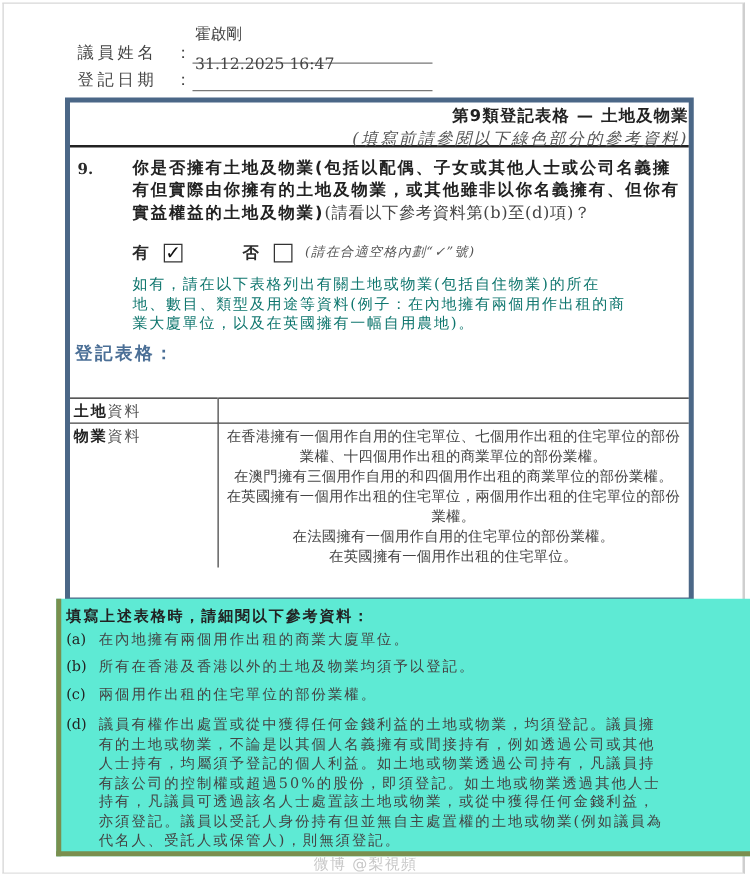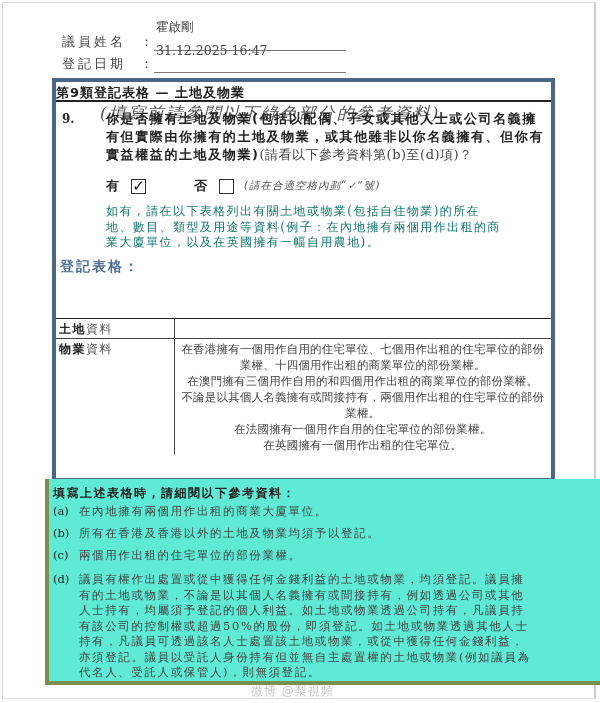--- a/index.html
+++ b/index.html
@@ -15,23 +15,23 @@
   .meta-colon { width: 14px; }
   .meta-value { width: 192px; border-bottom: 1.5px solid #777; padding-left: 2px; padding-bottom: 14px; font-size: 12.5px; }
   .row-name { top: 16px; }
   .row-date { top: 40px; }
 
   .form-box {
     position: absolute; left: 49px; top: 75px; width: 503px; height: 404px;
     border: 4px solid #4b6787;
     background: #ffffff;
   }
-  .form-header { height: 20px; border-bottom: 2px solid #222; text-align: left; padding-top: 2px; }
+  .form-header { height: 36px; border-bottom: 2px solid #222; text-align: right; padding-top: 2px; }
   .form-title { font-size: 13px; font-weight: bold; color: #222; letter-spacing: 1px; font-family: "DejaVu Sans", sans-serif; }
-  .form-subtitle { font-size: 17px; font-style: italic; color: #555; letter-spacing: 2px; padding-left: 44px; }
+  .form-subtitle { font-size: 13px; font-style: italic; color: #555; letter-spacing: 2px; padding-left: 44px; }
 
   .q-row { display: flex; padding: 8px 0 0 6px; }
   .q-num { width: 44px; font-size: 12px; font-weight: bold; padding-top: 2px; }
   .q-text { width: 440px; font-size: 13px; font-weight: bold; line-height: 18px; letter-spacing: 1.6px; font-family: "DejaVu Sans", sans-serif; color: #222; }
   .q-text .q-ref { font-weight: normal; color: #444; font-family: "DejaVu Serif", serif; letter-spacing: 0.5px; }
 
   .answer-row { display: flex; align-items: center; padding: 10px 0 0 50px; height: 34px; }
   .ans-label { font-size: 13px; font-weight: bold; font-family: "DejaVu Sans", sans-serif; margin-right: 12px; }
   .checkbox { width: 15px; height: 15px; border: 1.2px solid #333; font-size: 15px; line-height: 12px; text-align: center; color: #111; }
   .gap1 { width: 48px; }
@@ -109,21 +109,21 @@
       <tbody>
           <tr class="land">
         <td class="label"><b>土地</b><span class="light">資料</span></td>
         <td class="value"></td>
       </tr>
       <tr class="last">
         <td class="label"><b>物業</b><span class="light">資料</span></td>
         <td class="value">
           <div>在香港擁有一個用作自用的住宅單位、七個用作出租的住宅單位的部份業權、十四個用作出租的商業單位的部份業權。</div>
           <div>在澳門擁有三個用作自用的和四個用作出租的商業單位的部份業權。</div>
-          <div>不論是以其個人名義擁有或間接持有，兩個用作出租的住宅單位的部份業權。</div>
+          <div>在英國擁有一個用作出租的住宅單位，兩個用作出租的住宅單位的部份業權。</div>
           <div>在法國擁有一個用作自用的住宅單位的部份業權。</div>
           <div>在英國擁有一個用作出租的住宅單位。</div>
         </td>
       </tr>
     </tbody>
       </table>
   </div>
 
   <div class="ref-box">
     <div class="ref-heading">填寫上述表格時，請細閱以下參考資料：</div>

